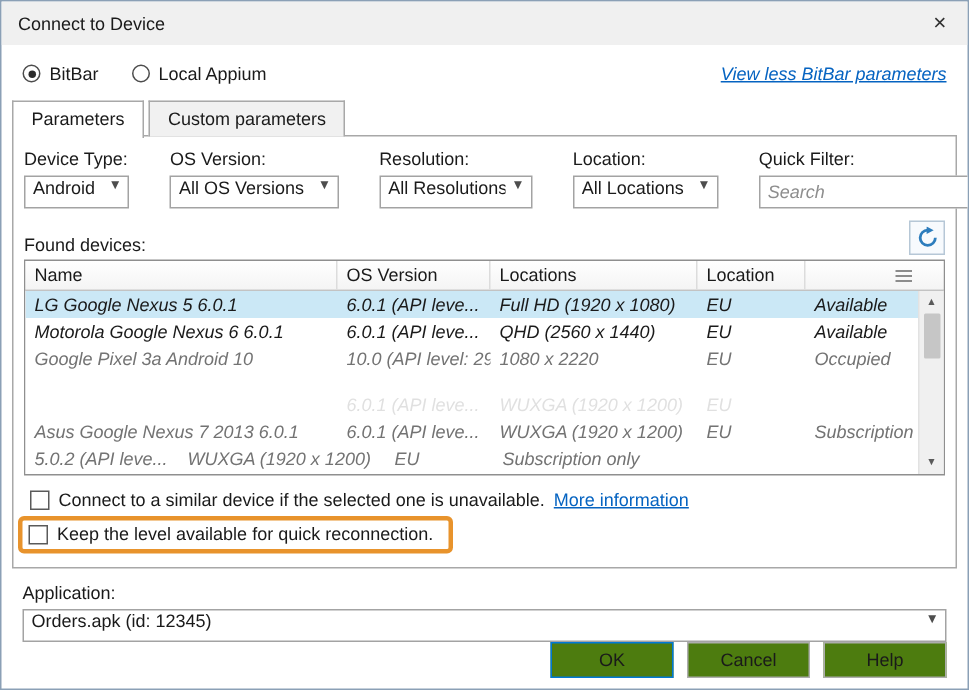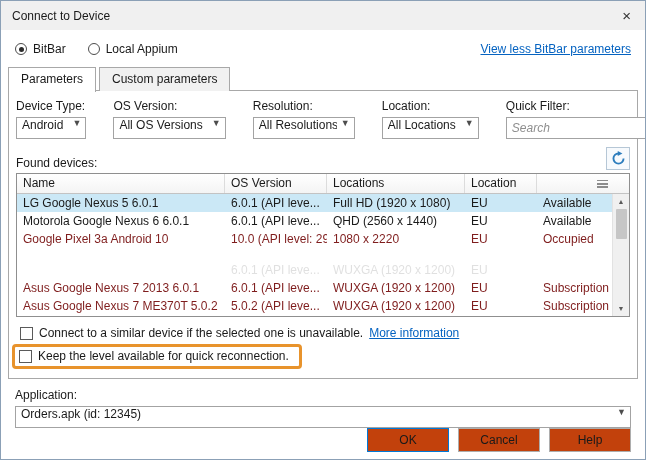--- a/index.html
+++ b/index.html
@@ -17,21 +17,21 @@
   .titlebar .title { color:#1a1a1a; }
   .close-btn { margin-left:auto; font-size:15px; color:#333; cursor:pointer; padding:0 3px; line-height:1; }
 
   .content { flex:1; display:flex; flex-direction:column; padding:5px 7px 0; }
 
   
   .mode-row { display:flex; align-items:center; height:26px; margin:1px 7px 0; }
   .radio { display:flex; align-items:center; gap:6px; margin-right:22px; cursor:default; }
   .radio-circle { width:12px; height:12px; border:1px solid #4c4c4c; border-radius:50%; background:#fff; position:relative; flex:none; }
   .radio.checked .radio-circle::after { content:""; position:absolute; inset:2.5px; border-radius:50%; background:#2b2b2b; }
-  .link { color:var(--link,#0563c1); text-decoration:underline; margin-left:auto; cursor:pointer; }
+  .link { color:var(--link,#0563c1); text-decoration:underline; margin-left:auto; cursor:pointer;font-style:italic; }
 
   
   .tabs { display:flex; margin-top:5px; position:relative; z-index:2; }
   .tab { padding:4px 12px 5px; border:1px solid #a8a8a8; border-bottom:none; background:#f1f1f1; margin-right:3px; cursor:pointer; }
   .tab.active { background:#fff; position:relative; margin-bottom:-1px; padding-bottom:6px; }
   .tab-panel { border:1px solid #a8a8a8; margin-top:-1px; padding:8px 7px 9px; background:#fff; }
 
   
   .filters-row { display:flex; gap:27px; }
   .filter label { display:block; margin-bottom:4px; }
@@ -50,47 +50,47 @@
   .refresh-btn { margin-left:auto; width:24px; height:23px; border:1px solid #b6c7d6; background:#f7fafd; display:flex; align-items:center; justify-content:center; cursor:pointer; }
 
   
   .grid { border:1px solid #8f8f8f; margin-top:3px; }
   .grid-header { display:flex; height:20px; background:linear-gradient(#ffffff,#f4f4f4); border-bottom:1px solid #c3c3c3; position:relative; align-items:center; }
   .hcell { padding:0 6px; border-right:1px solid #dcdcdc; height:100%; line-height:19px; white-space:nowrap; overflow:hidden; cursor:pointer; }
   .c-name{width:208px} .c-os{width:102px} .c-res{width:138px} .c-loc{width:72px} .c-status{flex:1; border-right:none;}
   .sort-icon { position:absolute; right:21px; top:6px; width:11px; height:8px; cursor:pointer;
     background:linear-gradient(#8c8c8c 0 1.5px, transparent 1.5px 3.2px, #8c8c8c 3.2px 4.7px, transparent 4.7px 6.4px, #8c8c8c 6.4px 8px); }
   .grid-body { display:flex; height:122px; overflow:hidden; background:#fff; }
-  .rows { flex:1; overflow:hidden; }
+  .rows { flex:1; overflow:hidden;font-style:italic; }
   .trow { display:flex; height:18px; line-height:18px; cursor:pointer; white-space:nowrap; }
   .trow .cell { padding:0 6px; overflow:hidden; white-space:nowrap; flex:none; }
   .trow .c-status { flex:1; }
   .trow.state-selected { background:var(--selected_row,#cbe8f6); }
-  .trow.state-disabled { color:#7f1d1d; }
+  .trow.state-disabled { color:#737373; }
   .trow.state-faded { color:#9a9a9a; opacity:.3; margin-top:13px; }
   
   .vscroll { width:17px; background:#f0f0f0; flex:none; display:flex; flex-direction:column; align-items:center; border-left:1px solid #e2e2e2; }
   .vscroll .arr { font-size:7px; color:#5a5a5a; height:15px; line-height:15px; cursor:pointer; }
   .vscroll .thumb { width:11px; height:30px; background:#c6c6c6; border-radius:1px; cursor:pointer; }
   .vscroll .track-fill { flex:1; }
 
   
   .check-row { display:flex; align-items:center; gap:6px; margin:9px 0 0 4px; }
   .checkbox { width:13px; height:13px; border:1px solid #5a5a5a; background:#fff; flex:none; cursor:pointer; }
   .hl-wrap { margin:4px 0 0 -4px; }
   .hl-box { display:inline-flex; align-items:center; gap:6px; border:3px solid var(--highlight,#e8932c); border-radius:4px; padding:2px 10px 3px 4px; }
   .inline-link { color:var(--link,#0563c1); text-decoration:underline; cursor:pointer; }
 
   
   .app-label { margin:9px 7px 4px; }
   .app-combo { margin:0 7px; }
 
   
   .footer { margin-top:auto; display:flex; justify-content:flex-end; gap:9px; padding:0 7px 12px; }
-  .btn { min-width:82px; height:24px; background:#c2410c; border:1px solid #adadad; font:12px "Liberation Sans","DejaVu Sans",sans-serif; cursor:pointer; color:#1a1a1a; }
+  .btn { min-width:82px; height:24px; background:#4d7c0f; border:1px solid #adadad; font:12px "Liberation Sans","DejaVu Sans",sans-serif; cursor:pointer; color:#1a1a1a; }
   .btn.default { border:1px solid var(--accent,#0078d7); }
 
   .refresh-svg { display:block; }
 </style>
 </head>
 <body>
 
 <div class="dialog">
 
   <div class="titlebar">
@@ -206,21 +206,20 @@
                 <span class="cell c-status"></span>
               </div>
               <div class="trow state-disabled">
                 <span class="cell c-name">Asus Google Nexus 7 2013 6.0.1</span>
                 <span class="cell c-os">6.0.1 (API leve...</span>
                 <span class="cell c-res">WUXGA (1920 x 1200)</span>
                 <span class="cell c-loc">EU</span>
                 <span class="cell c-status">Subscription only</span>
               </div>
               <div class="trow state-disabled">
-                <span class="cell c-name">Asus Google Nexus 7 ME370T 5.0.2</span>
                 <span class="cell c-os">5.0.2 (API leve...</span>
                 <span class="cell c-res">WUXGA (1920 x 1200)</span>
                 <span class="cell c-loc">EU</span>
                 <span class="cell c-status">Subscription only</span>
               </div>
           </div>
           <div class="vscroll">
             <span class="arr">▲</span>
             <span class="thumb"></span>
             <span class="track-fill"></span>

